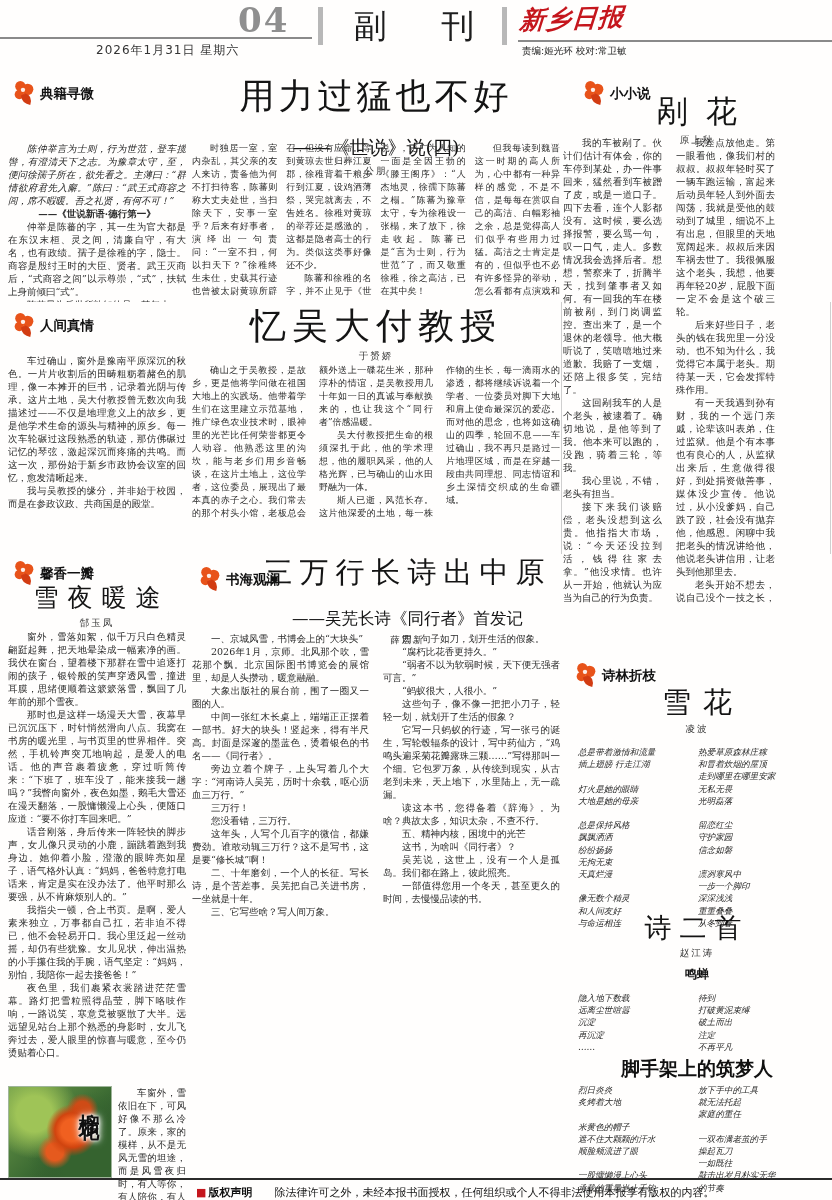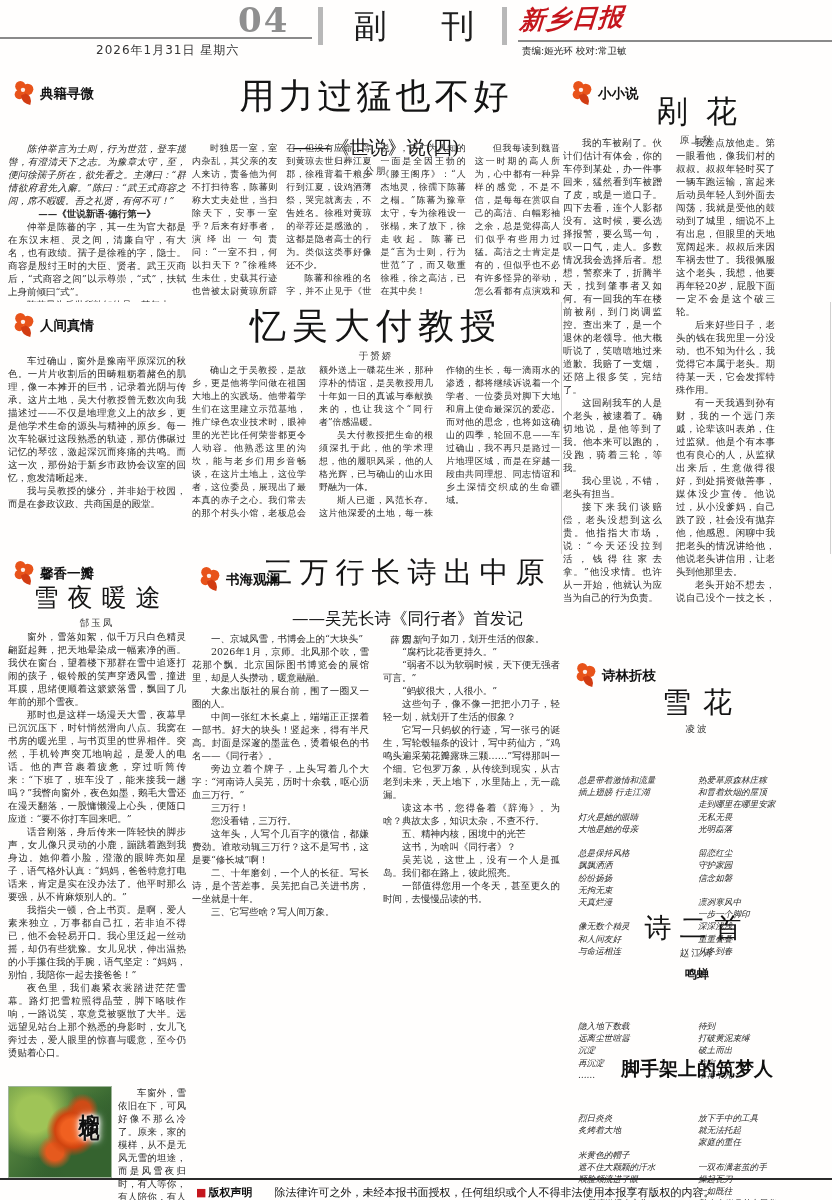--- a/index.html
+++ b/index.html
@@ -34,21 +34,21 @@
   .body-text p { margin:0; text-indent:2em; }
   .cols-2 { column-count:2; column-gap:14px; }
   .cols-3 { column-count:3; column-gap:13px; }
   .cols-4 { column-count:4; column-gap:9px; }
   .quote { font-style:italic; color:#222; }
   .quote p { text-indent:2em; }
   .attribution { text-align:center; font-weight:bold; font-size:9.5px; margin:4px 0; text-indent:0 !important; }
   
   .poem-title { position:absolute; text-align:center; color:#141414; }
   .poem-row { position:absolute; display:flex; }
-  .poem-col { font-size:8.6px; line-height:12.2px; color:#2a2a2a; font-style:italic;margin-top:28px; }
+  .poem-col { font-size:8.6px; line-height:12.2px; color:#2a2a2a; font-style:italic; }
   .poem-col p { margin:0; text-indent:0; min-height:12.2px; }
   .poem-head { position:absolute; text-align:center; font-weight:bold; color:#111;
                font-family:"DejaVu Sans","Liberation Sans",sans-serif; }
   
   .photo-row { position:absolute; display:flex; gap:6px; }
   .photo { position:relative; width:104px; height:92px; flex:0 0 auto; border:1px solid #9fb59a;
     background:
       radial-gradient(circle at 62% 48%, #f06020 0 14%, #d1440f 22%, rgba(209,68,15,0) 33%),
       radial-gradient(circle at 45% 72%, #e55a1e 0 10%, rgba(229,90,30,0) 20%),
       radial-gradient(circle at 72% 25%, #cf4b16 0 8%, rgba(207,75,22,0) 16%),
@@ -115,21 +115,21 @@
         <p>仲举是陈蕃的字，其一生为官大都是在东汉末桓、灵之间，清廉自守，有大名，也有政绩。孺子是徐稚的字，隐士。商容是殷纣王时的大臣、贤者。武王灭商后，“式商容之闾”以示尊崇，“式”，扶轼上身前倾曰“式”。</p>
         <p>陈蕃最为后世所熟知的是，其年少</p>
       </div>
   </div>
   <div class="body-text cols-4" style="left:192px; top:142px; width:368px; height:160px; font-size:9px;">
       <p>时独居一室，室内杂乱，其父亲的友人来访，责备他为何不打扫待客，陈蕃则称大丈夫处世，当扫除天下，安事一室乎？后来有好事者，演绎出一句责问：“一室不扫，何以扫天下？”徐稚终生未仕，史载其行迹也曾被太尉黄琼所辟召，但没有应命。等到黄琼去世归葬江夏郡，徐稚背着干粮步行到江夏，设鸡酒薄祭，哭完就离去，不告姓名。徐稚对黄琼的举荐还是感激的，这都是隐者高士的行为。类似这类事好像还不少。</p>
       <p>陈蕃和徐稚的名字，并不止见于《世说》，更广为人知的一面是全因王勃的《滕王阁序》：“人杰地灵，徐孺下陈蕃之榻。”陈蕃为豫章太守，专为徐稚设一张榻，来了放下，徐走收起。陈蕃已是“言为士则，行为世范”了，而又敬重徐稚，徐之高洁，已在其中矣！</p>
       <p>但我每读到魏晋这一时期的高人所为，心中都有一种异样的感觉，不是不信，是每每在赏叹自己的高洁、白幅彩袖之余，总是觉得高人们似乎有些用力过猛。高洁之士肯定是有的，但似乎也不必有许多怪异的举动，怎么看都有点演戏和矫情。白居易诗“周公恐惧流言日，王莽谦恭未篡时”，就是说王莽的谦恭至孝都带有极大的表演成分，皇帝瘾一来，一切都变了。历史上后来作了刘备的哭</p>
     </div>
 
-  <div class="badge" style="left:568px; top:80px;">
+  <div class="badge" style="left:580px; top:80px;">
     <svg viewBox="0 0 24 26">
         <g fill="#e8531a">
           <circle cx="9" cy="6" r="5"></circle>
           <circle cx="16" cy="9" r="5.5"></circle>
           <circle cx="8" cy="14" r="4.5"></circle>
           <path d="M14 13 q7 2 4.5 11 q-8 -1 -9 -9 z" fill="#d23c12"></path>
         </g>
         <circle cx="11.5" cy="9.5" r="2.1" fill="#fff" opacity="0.9"></circle>
       </svg>
     <span>小小说</span>

